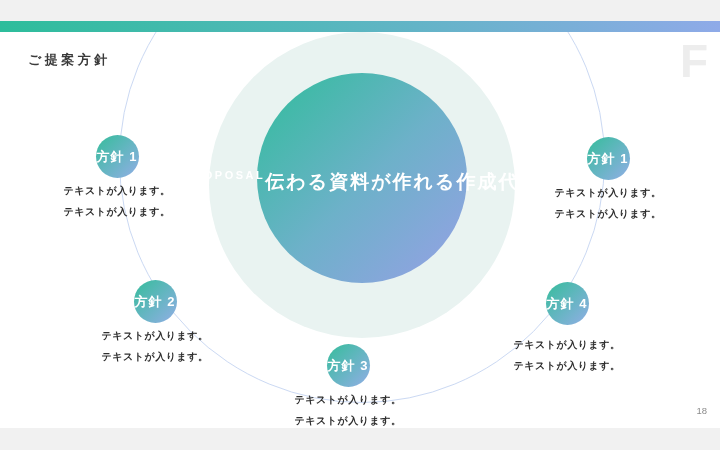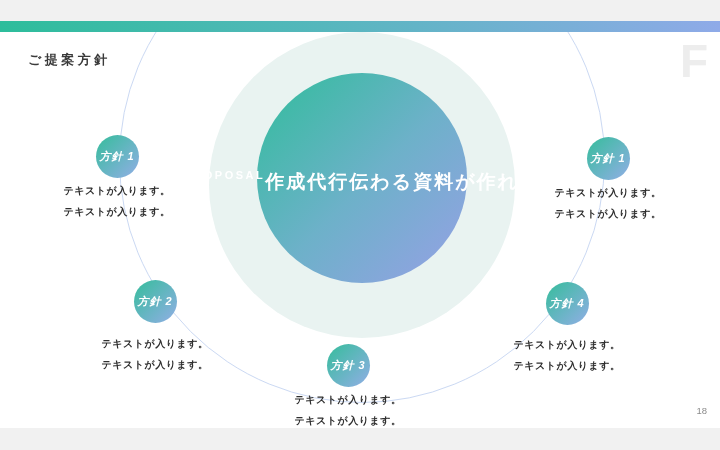--- a/index.html
+++ b/index.html
@@ -100,38 +100,37 @@
     z-index: 10;
   }
   .item-circle {
     width: 43px; height: 43px;
     border-radius: 50%;
     background: linear-gradient(135deg, #35bd9b 0%, #92aee6 100%);
     display: flex;
     align-items: center;
     justify-content: center;
     color: #ffffff;
-    font-size: 11px;
+    font-size: 13px;
     font-weight: bold;
     letter-spacing: 1px;
     white-space: nowrap;
-    font-style: italic;
   }
   .item-text {
     margin-top: 2px;
     font-size: 10px;
     font-weight: bold;
     color: #2f2f2f;
     letter-spacing: 0.5px;
     line-height: 21px;
     text-align: center;
     white-space: nowrap;
   }
   .item-1 { left: 32px;  top: 114px; }
-  .item-2 { left: 70px;  top: 259px; gap: 8px; }
+  .item-2 { left: 70px;  top: 259px; }
   .item-3 { left: 263px; top: 323px; }
   .item-4 { left: 482px; top: 261px; gap: 7px; }
   .item-5 { left: 523px; top: 116px; }
   .page-num {
     position: absolute;
     right: 13px; top: 384px;
     font-size: 9.5px;
     color: #8b8b8b;
     z-index: 20;
   }
@@ -147,22 +146,22 @@
     <div class="slide-title">ご提案方針</div>
 
     <div class="watermark">F</div>
 
     <div class="ring"></div>
 
     <div class="pale-circle"></div>
 
     <div class="hero-circle">
       <div class="eyebrow">PROPOSAL</div>
+      <div class="heading-line">伝わる資料が作れる</div>
       <div class="heading-line">作成代行</div>
-      <div class="heading-line">伝わる資料が作れる</div>
     </div>
 
     <div class="item item-1">
       <div class="item-circle">方針 1</div>
       <div class="item-text">
         <div>テキストが入ります。</div>
         <div>テキストが入ります。</div>
       </div>
     </div>
 

